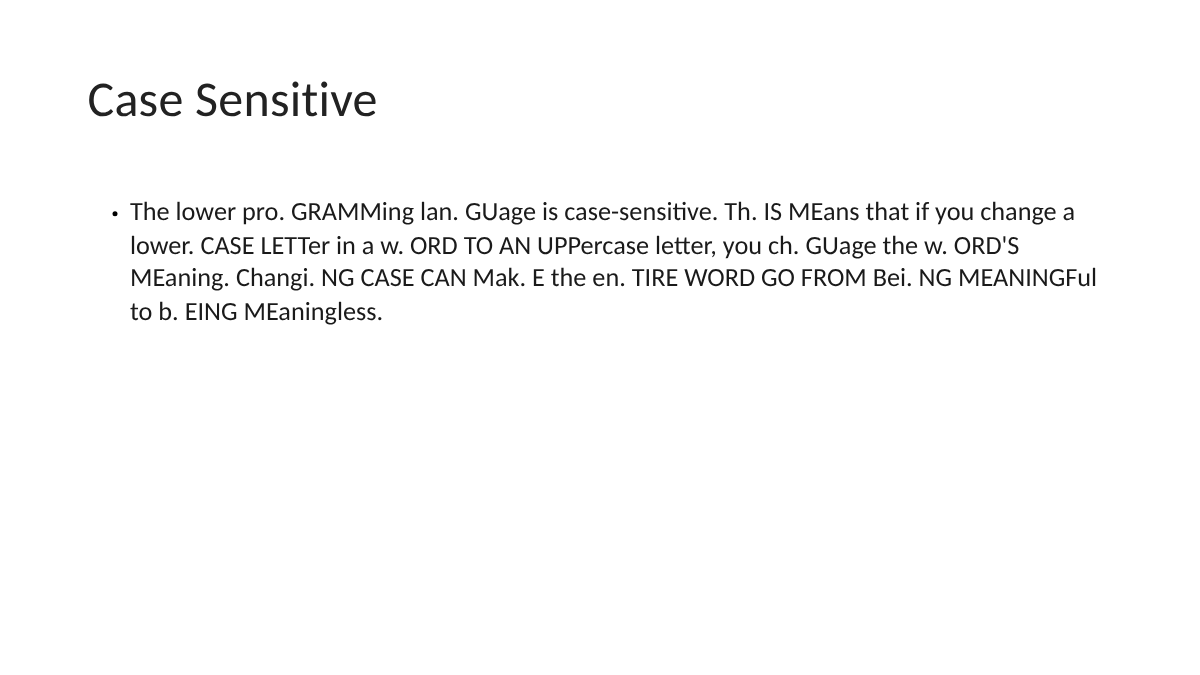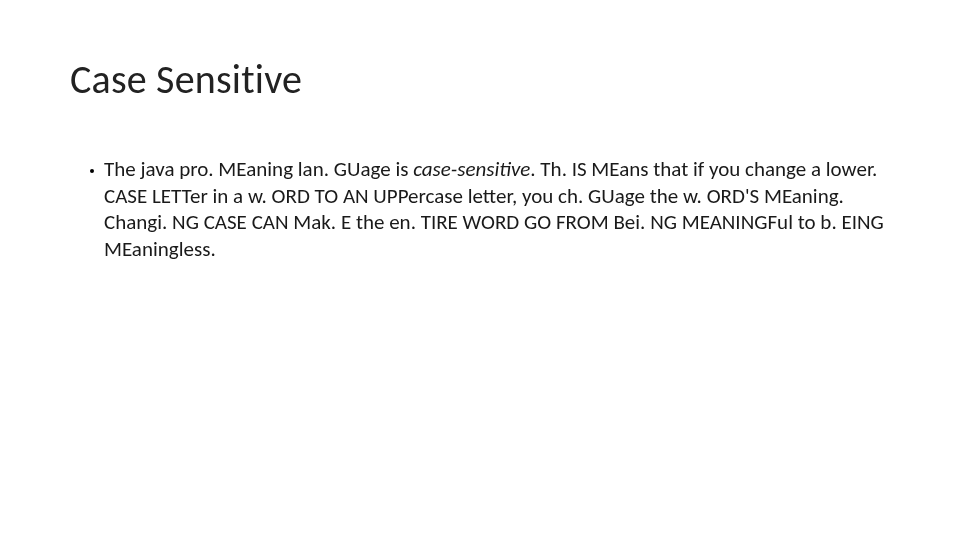--- a/index.html
+++ b/index.html
@@ -40,29 +40,29 @@
     flex: 0 0 auto;
     margin-top: 13px;
     margin-right: 10px;
   }
   .body-text {
     font-size: 21px;
     line-height: 1.27;
     color: #1a1a1a;
     max-width: 795px;
   }
-  .italic { font-style: italic; }
+  .italic { }
 </style>
 </head>
 <body>
 
 <div class="slide">
   <h1 class="title">Case Sensitive</h1>
 
   <div class="bullet-block">
     <div class="bullet-row">
       <span class="bullet-dot"></span>
       <div class="body-text">
-        <span>The java pro. MEaning lan. GUage is </span><span class="italic">case-sensitive</span><span>. Th. IS MEans that if you change a lower. CASE LETTer in a w. ORD TO AN UPPercase letter, you ch. GUage the w. ORD'S MEaning. Changi. NG CASE CAN Mak. E the en. TIRE WORD GO FROM Bei. NG MEANINGFul to b. EING MEaningless.</span>
+        <span>The lower pro. GRAMMing lan. GUage is </span><span class="italic">case-sensitive</span><span>. Th. IS MEans that if you change a lower. CASE LETTer in a w. ORD TO AN UPPercase letter, you ch. GUage the w. ORD'S MEaning. Changi. NG CASE CAN Mak. E the en. TIRE WORD GO FROM Bei. NG MEANINGFul to b. EING MEaningless.</span>
       </div>
     </div>
   </div>
 </div>
 
 </body></html>

